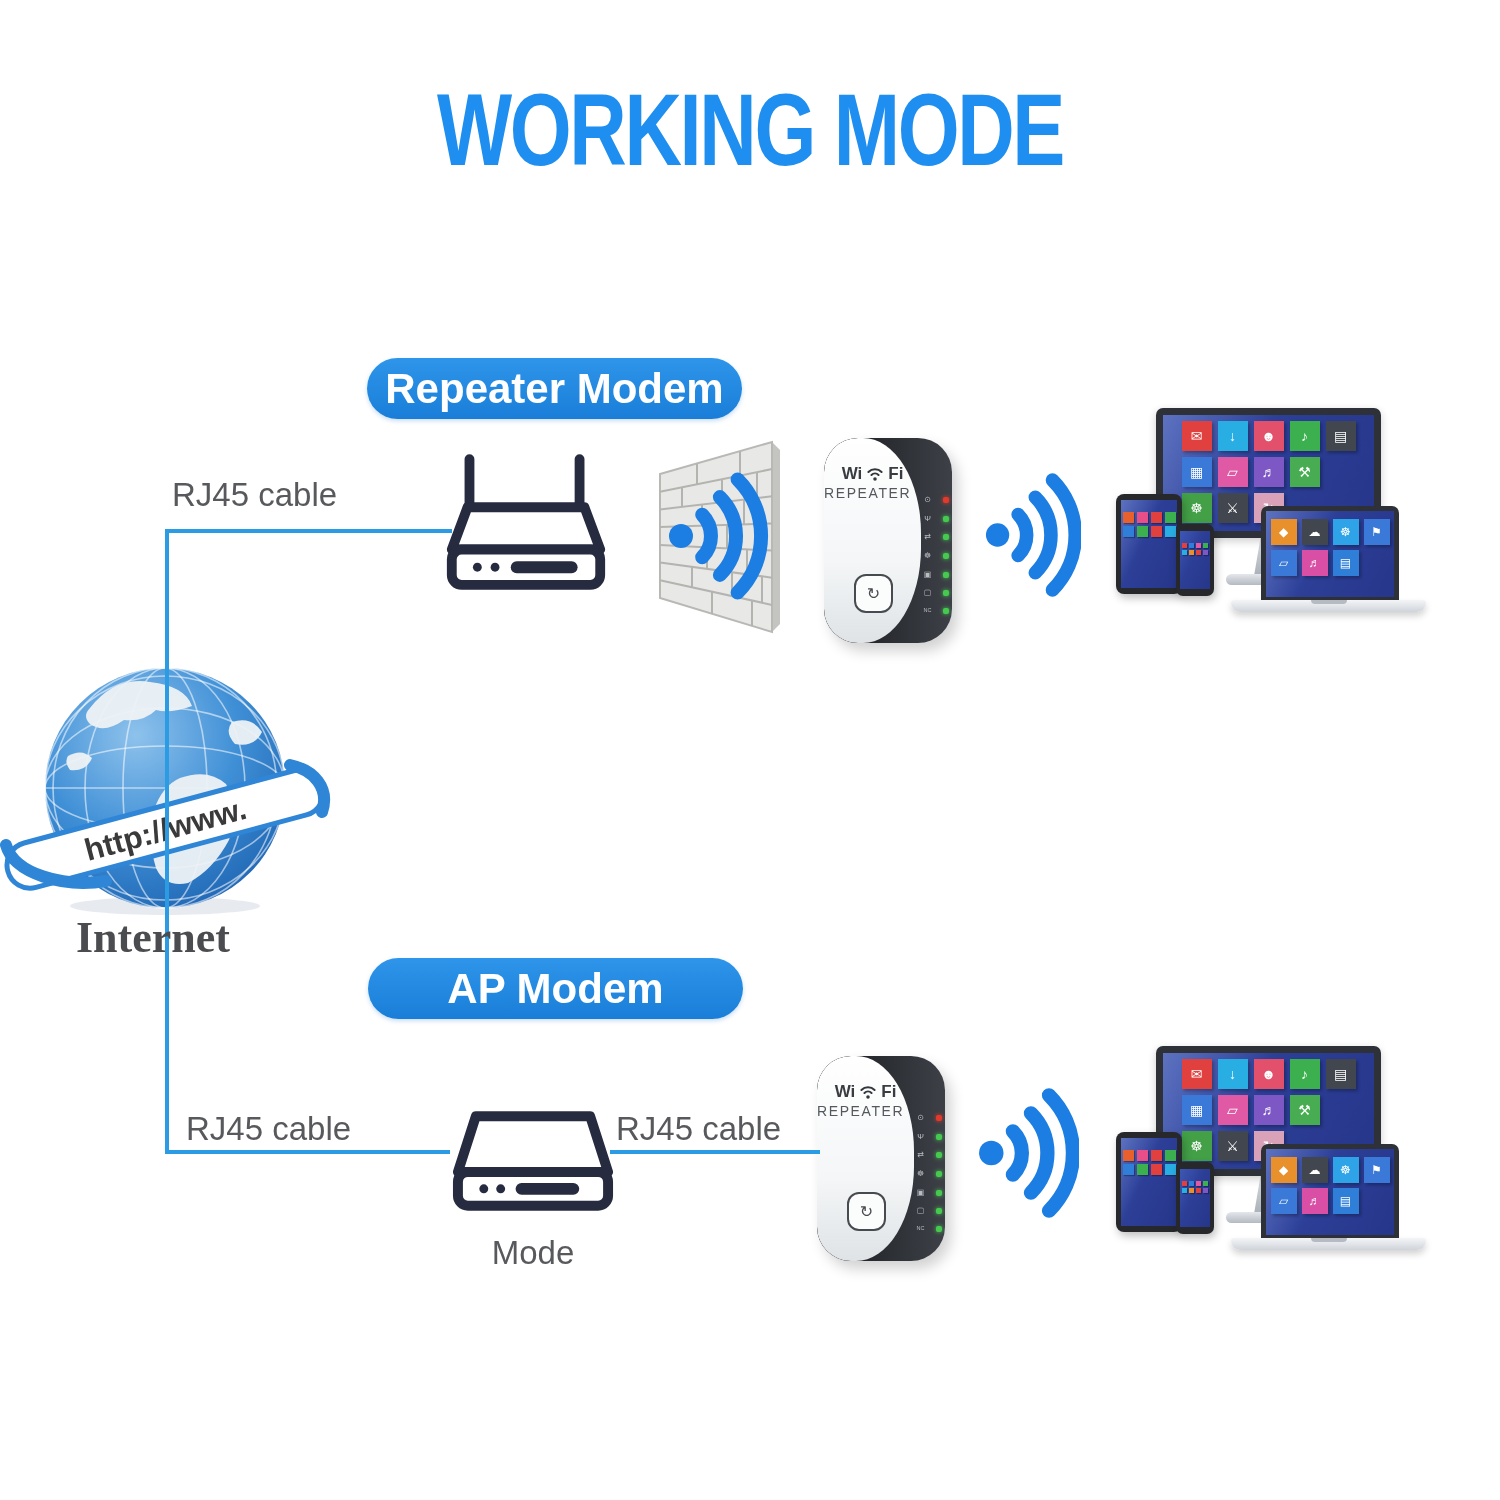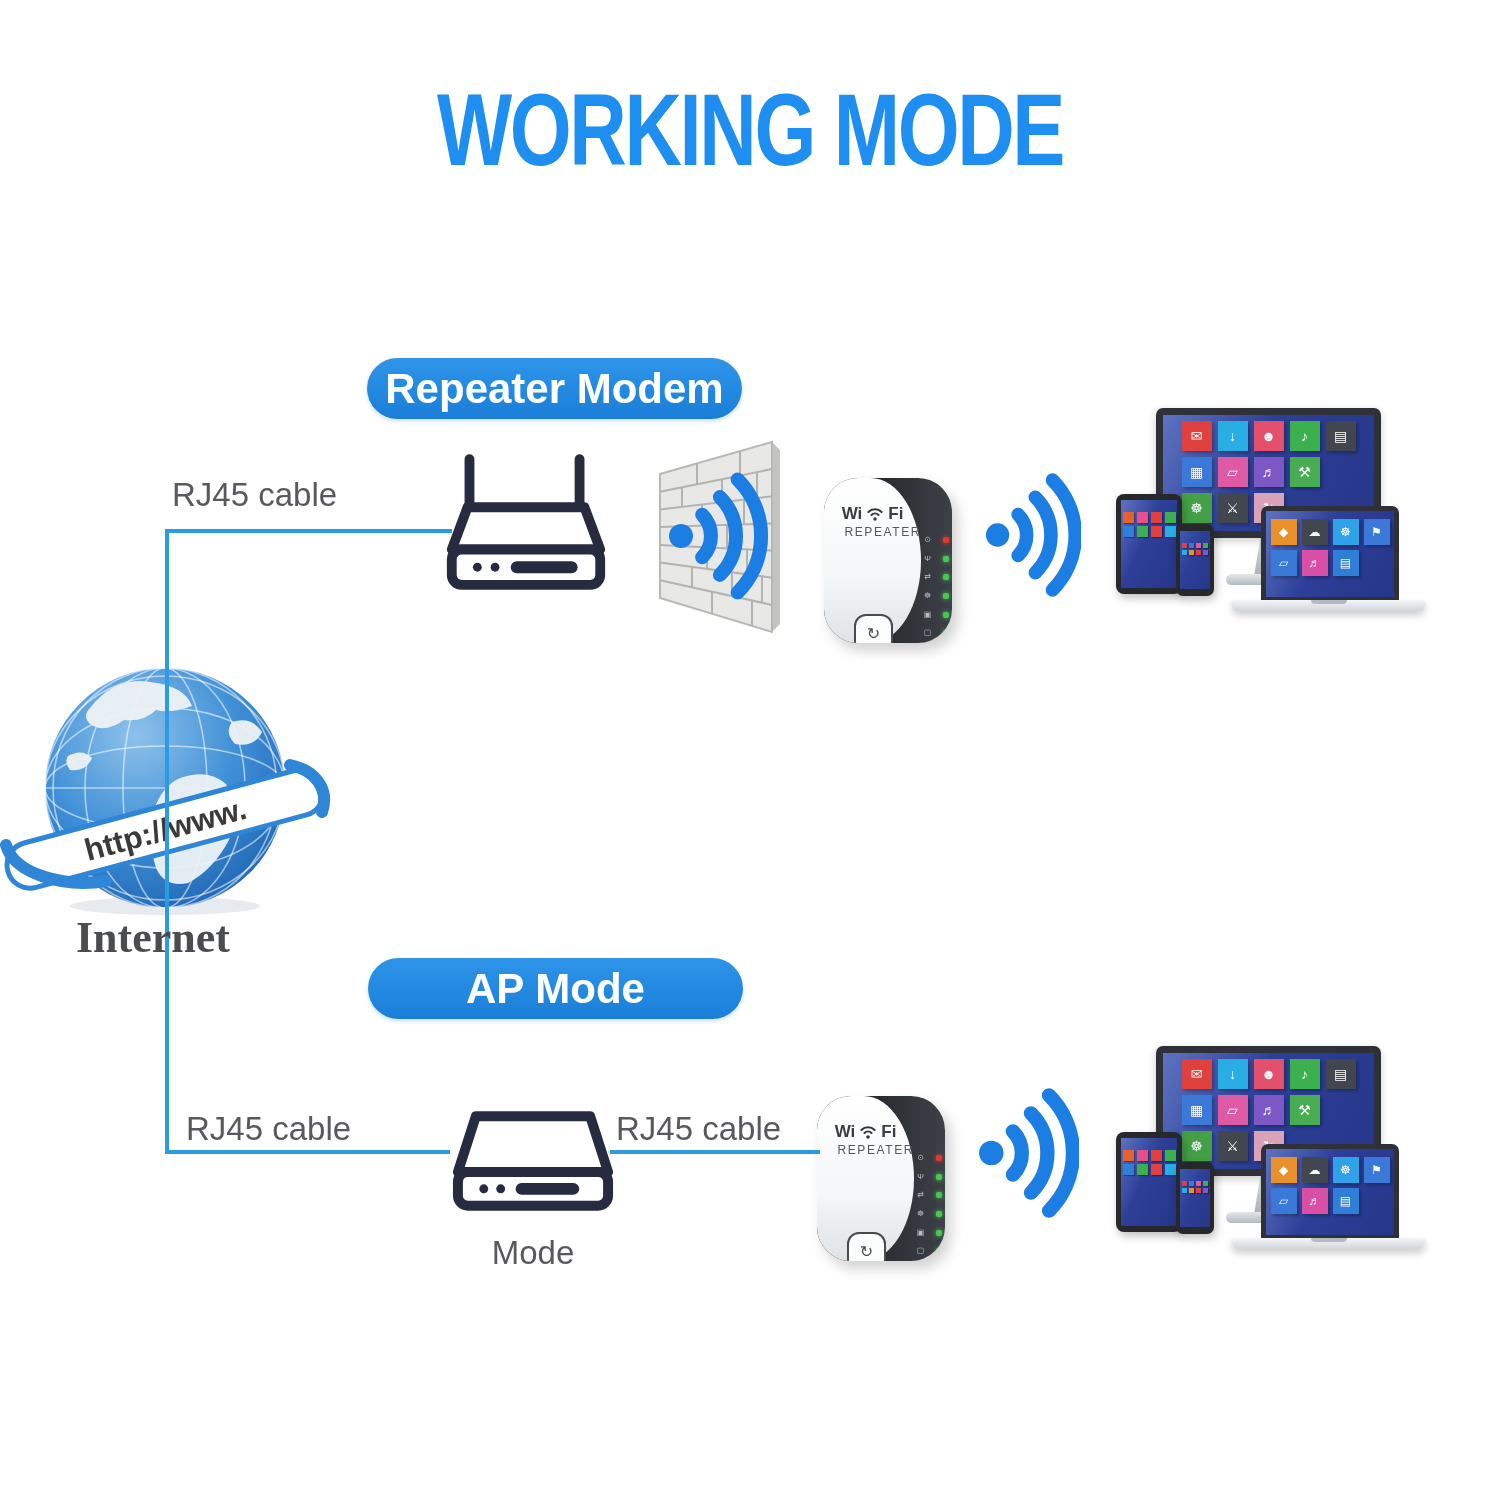--- a/index.html
+++ b/index.html
@@ -24,28 +24,28 @@
   .gray-label{color:#58595c;font-size:33px;white-space:nowrap;z-index:7;}
   .lbl-rj45-top{left:172px;top:476px;}
   .lbl-rj45-ap-l{left:186px;top:1110px;}
   .lbl-rj45-ap-r{left:616px;top:1110px;}
   .lbl-modem{left:446px;top:1234px;width:174px;text-align:center;}
   .lbl-internet{left:76px;top:912px;font-size:44px;font-weight:bold;color:#4b4c4f;z-index:7;font-family:Liberation Serif, serif;}
 
   
   .repeater{width:128px;height:205px;z-index:5;}
   .rep-shell{position:absolute;inset:0;background:linear-gradient(90deg,#17181c,#3d4147);
-    border-radius:34px;overflow:hidden;box-shadow:6px 8px 14px rgba(0,0,0,.18);margin-top:40px;}
+    border-radius:34px;overflow:hidden;box-shadow:6px 8px 14px rgba(0,0,0,.18);}
   .rep-body{position:absolute;left:0;top:0;bottom:0;width:97px;
     background:linear-gradient(180deg,#ffffff 0%,#f4f6f7 60%,#dfe3e6 100%);
     border-radius:34px 58px 58px 34px / 34px 95px 95px 34px;}
   .rep-brand{margin-top:27px;text-align:center;}
   .rep-brand-row{display:flex;align-items:flex-end;justify-content:center;gap:2px;
     font-size:17px;font-weight:bold;color:#393d41;line-height:1;}
-  .rep-sub{font-size:12px;letter-spacing:1.6px;color:#54585d;margin-top:3px;text-align:right;}
+  .rep-sub{font-size:14px;letter-spacing:1.6px;color:#54585d;margin-top:3px;text-align:left;}
   .wps-btn{position:absolute;left:30px;top:136px;width:35px;height:35px;border:2.5px solid #474a4e;
     border-radius:12px;display:flex;align-items:center;justify-content:center;
     font-size:16px;color:#474a4e;background:#fbfcfc;}
   .led-strip{position:absolute;right:3px;top:58px;width:27px;height:118px;
     display:flex;flex-direction:column;justify-content:space-between;z-index:2;}
   .led-row{display:flex;align-items:center;justify-content:space-between;}
   .led-ico{width:11px;font-size:8px;color:#b9bdc2;text-align:center;line-height:1;}
   .led-dot{width:6px;height:6px;border-radius:2px;}
 
   
@@ -98,21 +98,21 @@
     </symbol>
   </defs>
 </svg>
 
 <div class="abs main-title">WORKING MODE</div>
 
 <div class="abs mode-pill pill-repeater">
   <span>Repeater Modem</span>
 </div>
 <div class="abs mode-pill pill-ap">
-  <span>AP Mode</span>
+  <span>AP Modem</span>
 </div>
 
 <div class="abs conn line-v"></div>
 <div class="abs conn line-h-top"></div>
 <div class="abs conn line-h-ap-l"></div>
 <div class="abs conn line-h-ap-r"></div>
 
 <div class="abs gray-label lbl-rj45-top">RJ45 cable</div>
 <div class="abs gray-label lbl-rj45-ap-l">RJ45 cable</div>
 <div class="abs gray-label lbl-rj45-ap-r">RJ45 cable</div>

